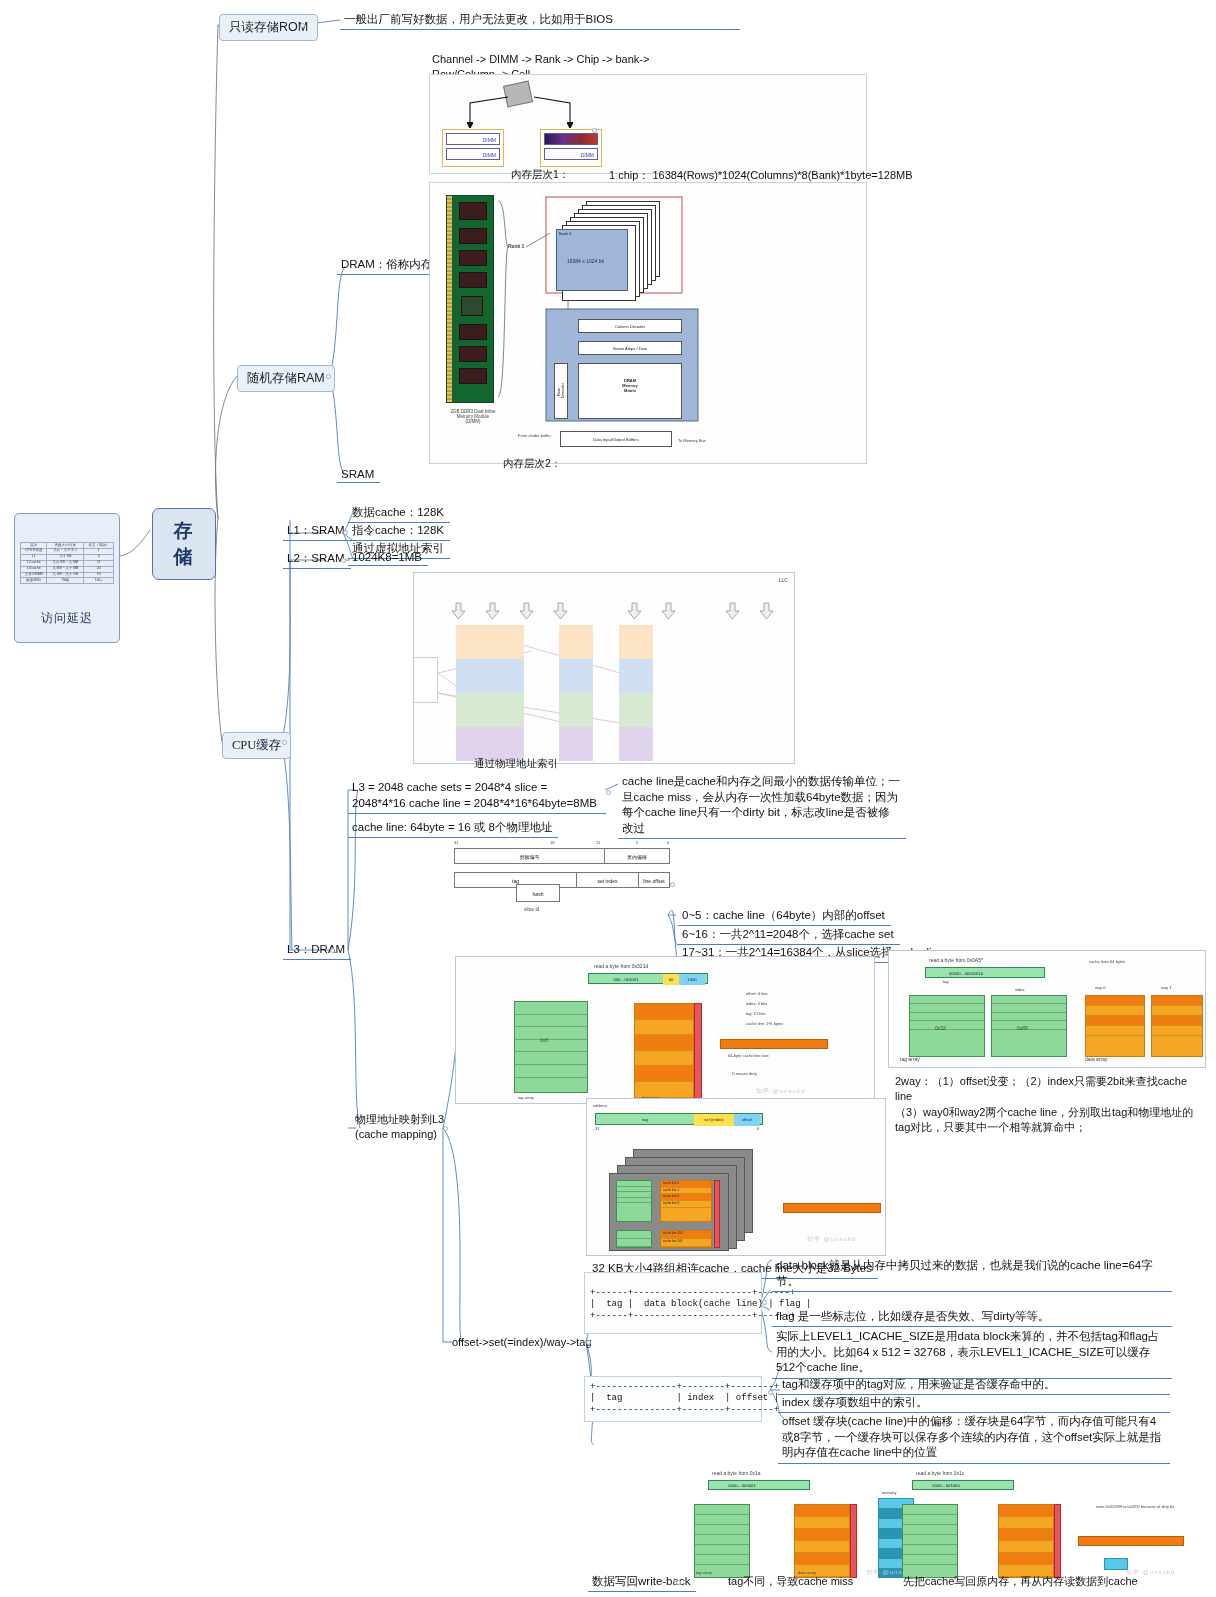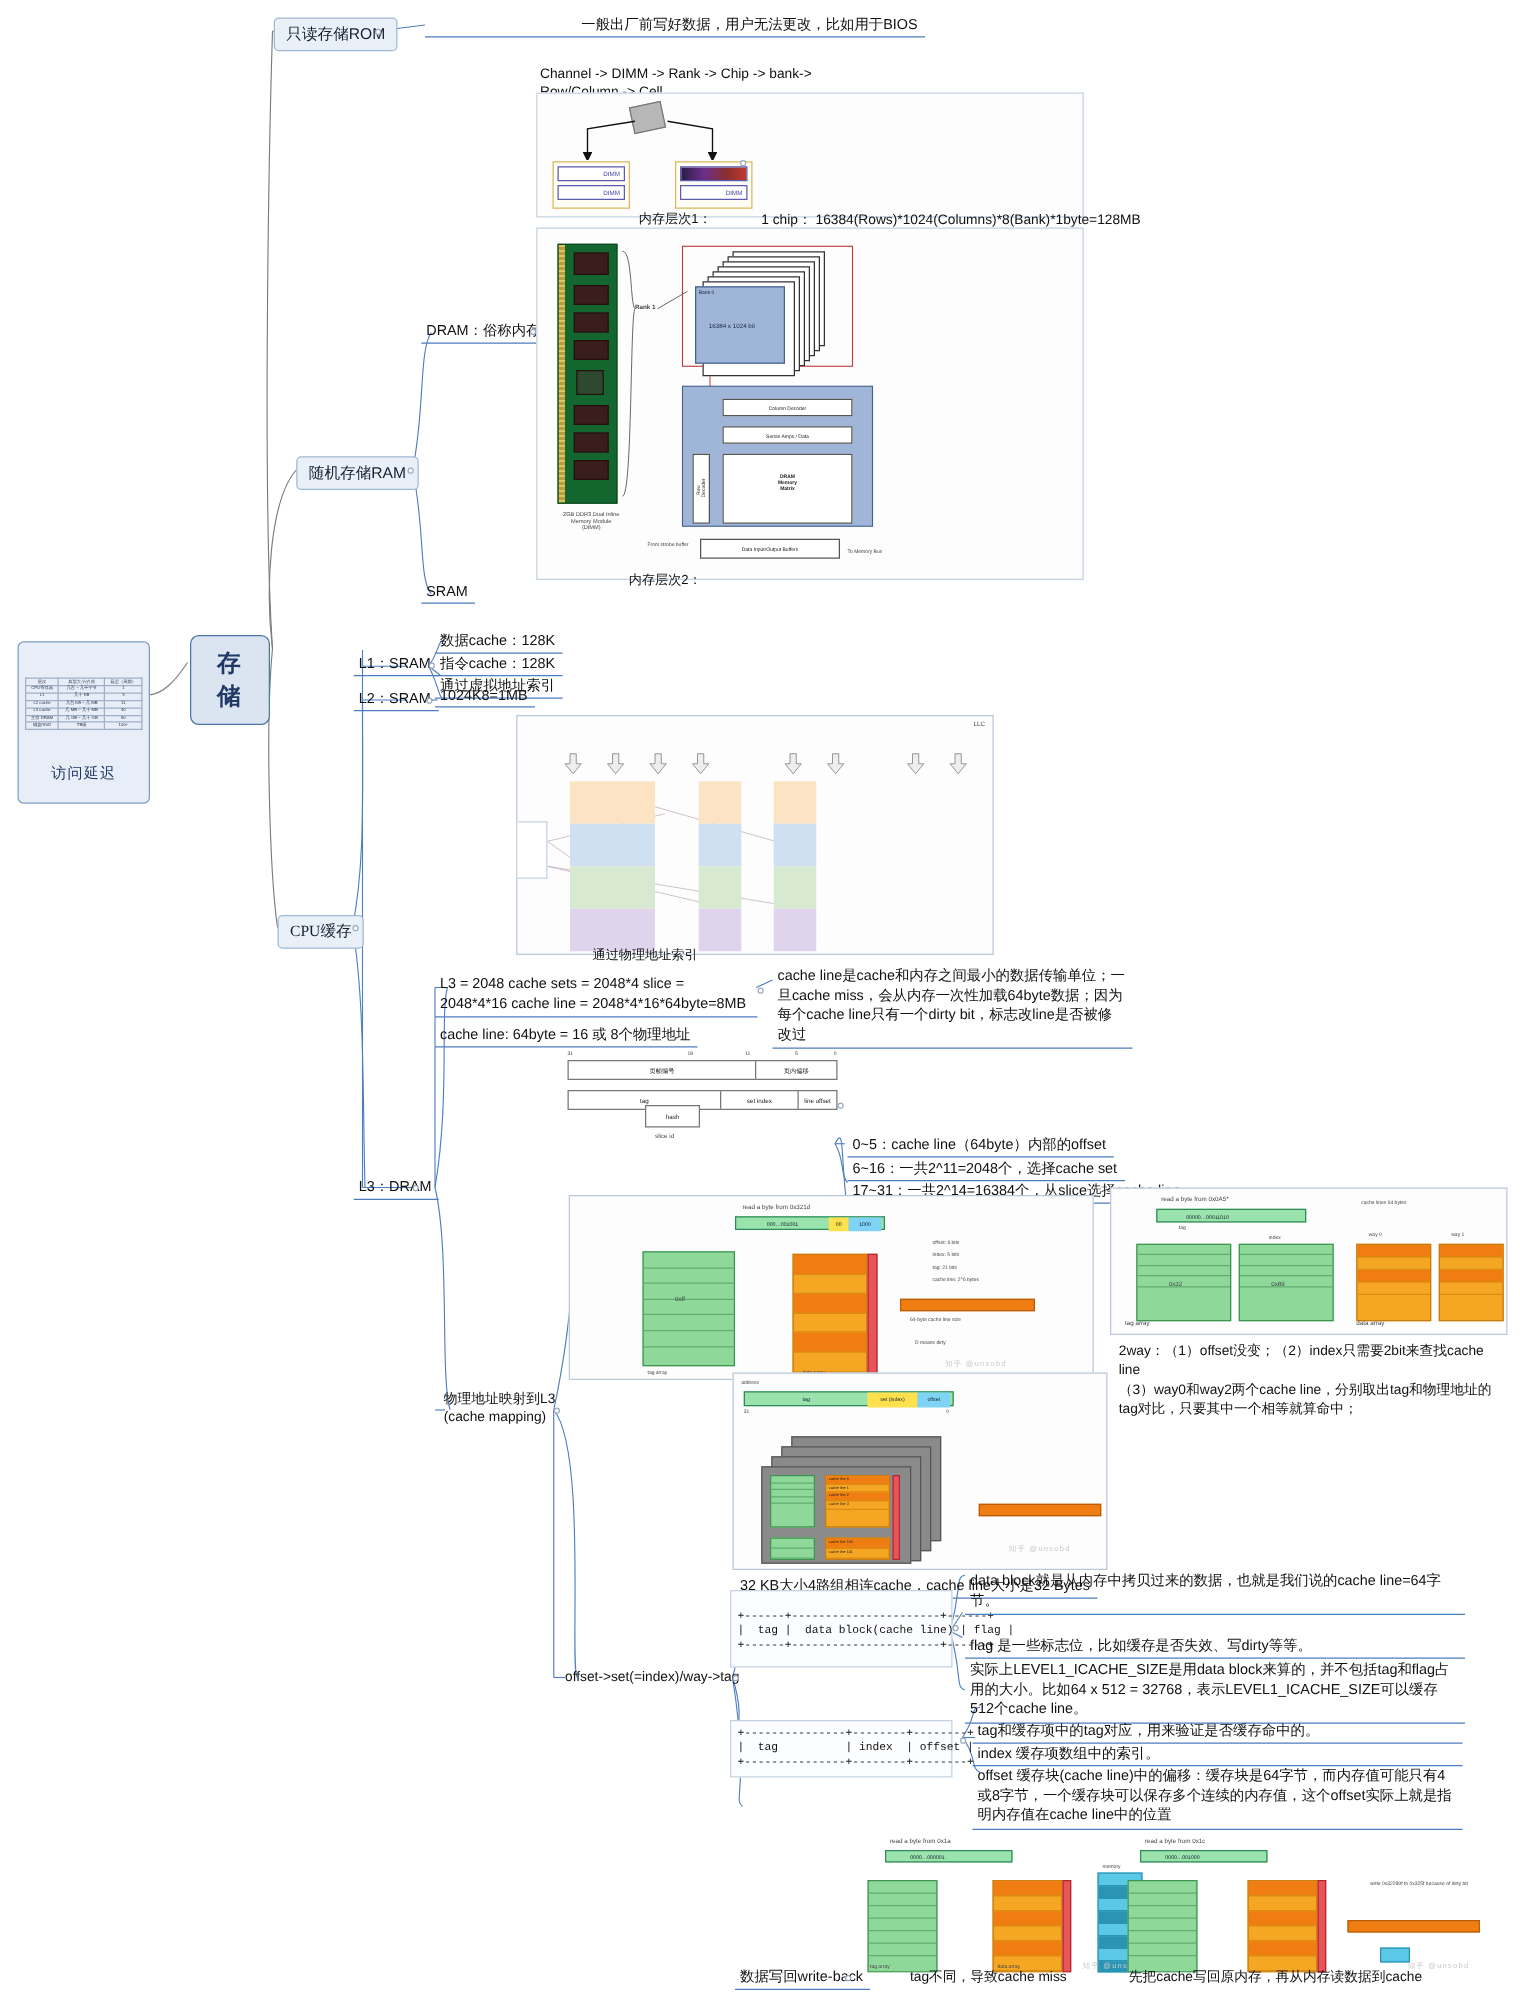--- a/index.html
+++ b/index.html
@@ -190,21 +190,21 @@
       <tr><td>L3 cache</td><td>几 MB ~ 几十 MB</td><td>40</td></tr>
       <tr><td>主存 DRAM</td><td>几 GB ~ 几十 GB</td><td>90</td></tr>
       <tr><td>磁盘/SSD</td><td>TB级</td><td>100+</td></tr>
     </tbody>
   </table>
   <div class="lat-title">访问延迟</div>
 </div>
 
 <div class="node box" style="left:219px; top:14px;">只读存储ROM</div>
 <div class="dot" style="left:300px; top:23px;"></div>
-<div class="node lbox" style="left:340px; top:10px; width:400px;text-align:right;">一般出厂前写好数据，用户无法更改，比如用于BIOS</div>
+<div class="node lbox" style="left:340px; top:10px; width:400px;">一般出厂前写好数据，用户无法更改，比如用于BIOS</div>
 
 <div class="node box" style="left:237px; top:365px;">随机存储RAM</div>
 <div class="dot" style="left:326px; top:374px;"></div>
 
 <div class="node lbox" style="left:337px; top:255px;">DRAM：俗称内存条</div>
 <div class="dot" style="left:424px; top:263px;"></div>
 
 <div class="node lbox" style="left:337px; top:466px;">SRAM</div>
 
 <div class="node plain" style="left:432px; top:52px; width:252px; line-height:1.35;">Channel -&gt; DIMM -&gt; Rank -&gt; Chip -&gt; bank-&gt; Row/Column -&gt; Cell</div>

